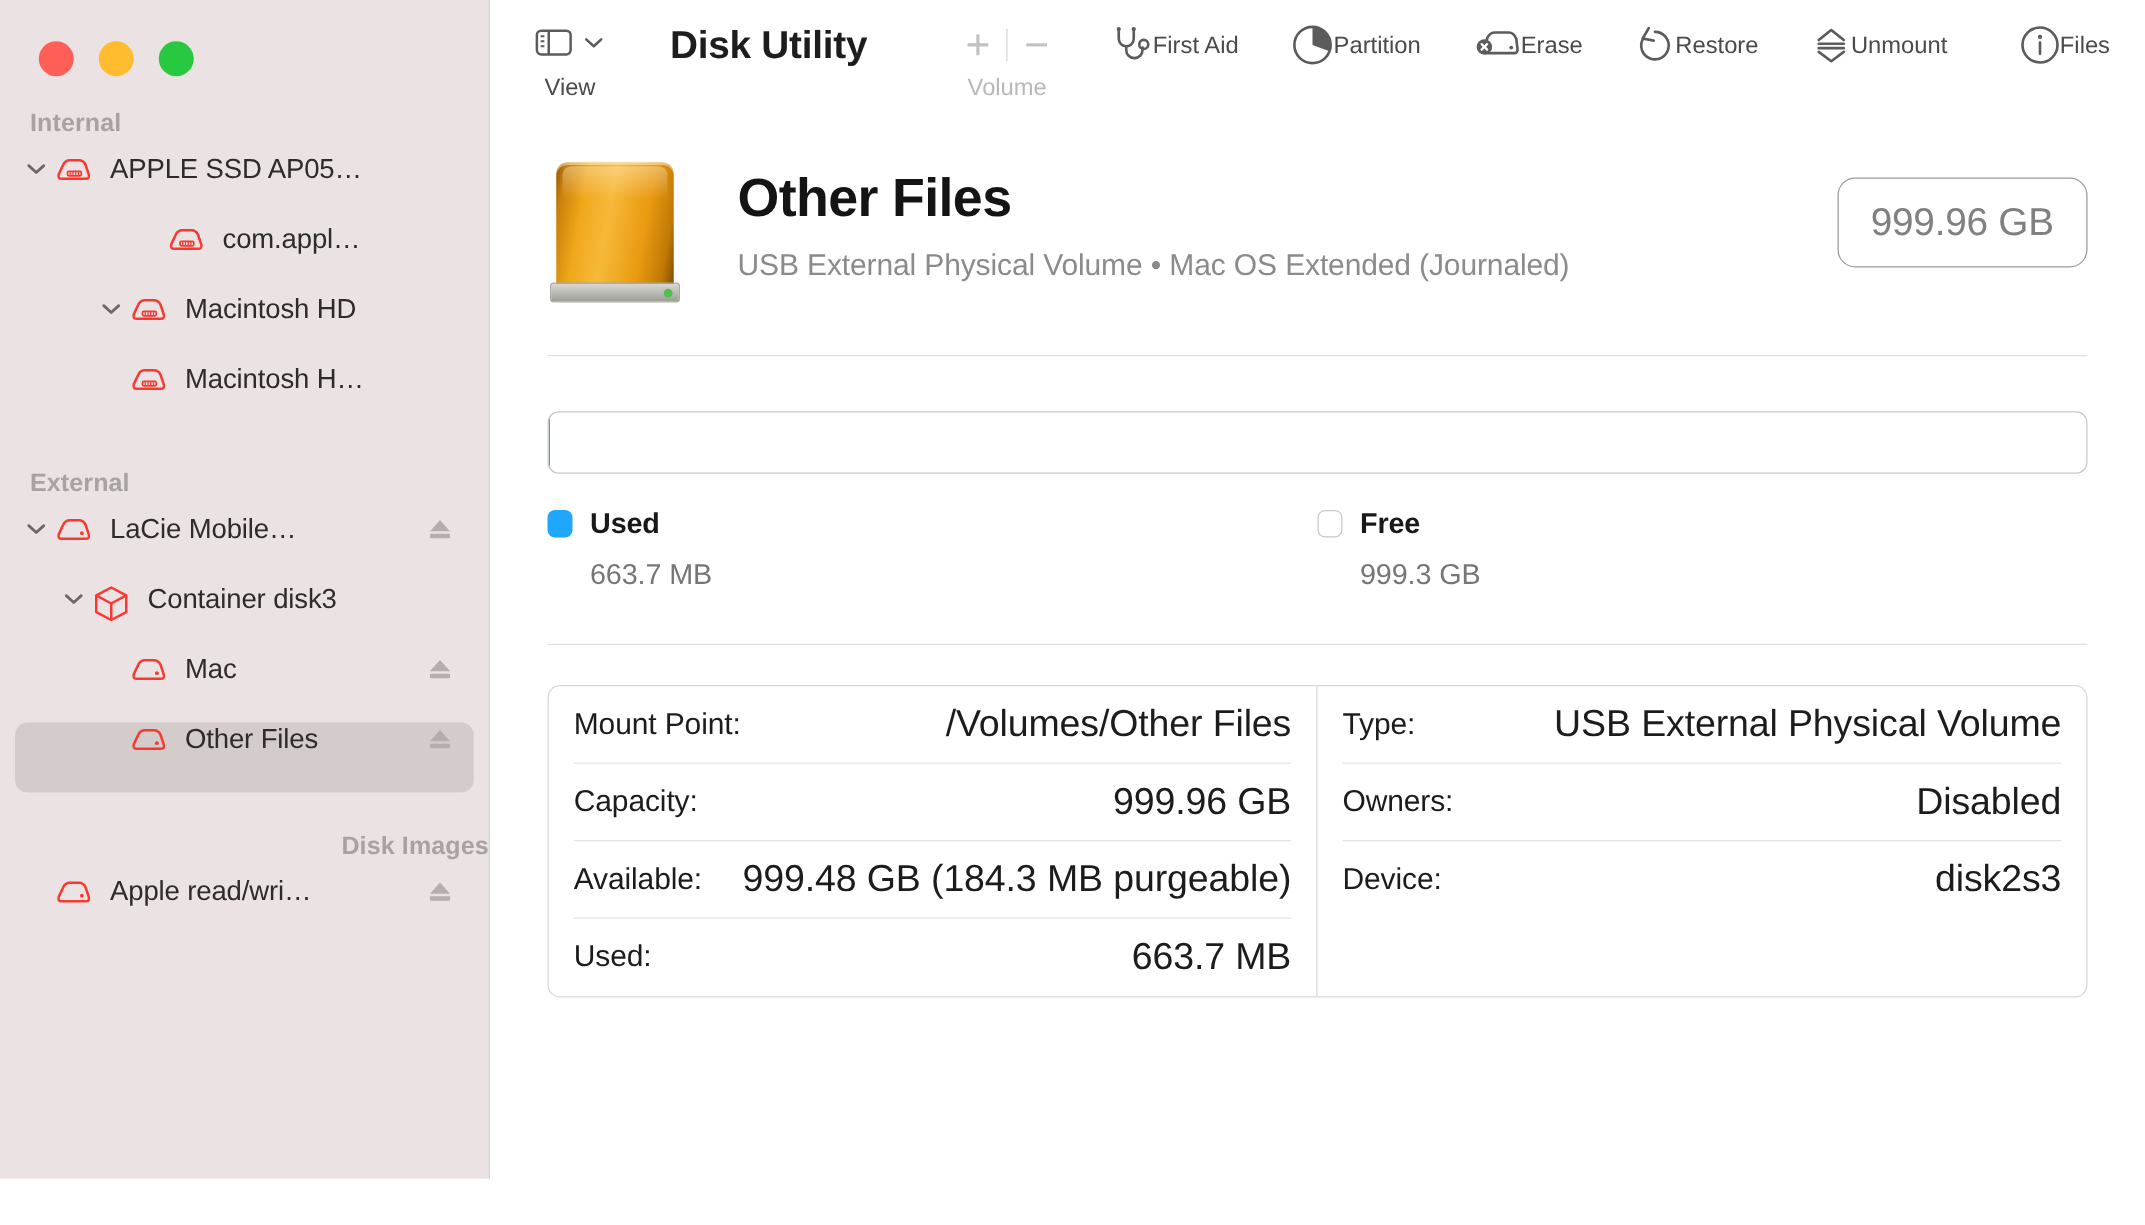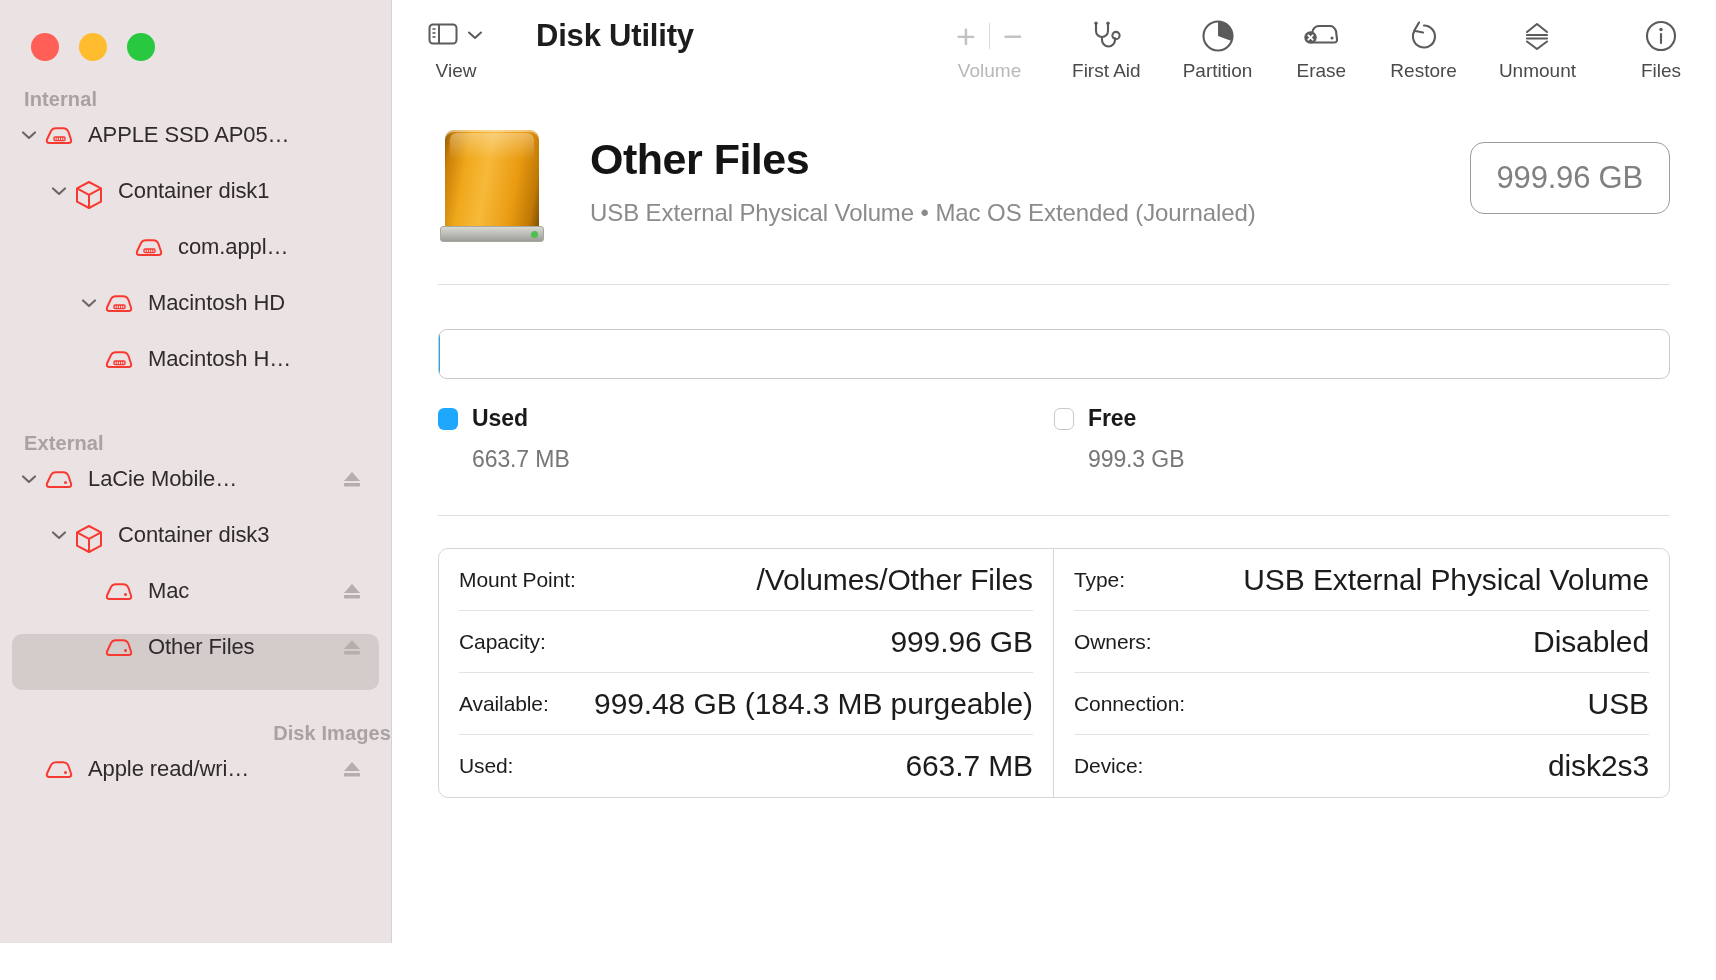--- a/index.html
+++ b/index.html
@@ -130,21 +130,21 @@
   .toolbar {
     height: 98px;
     display: flex;
     align-items: flex-start;
     padding: 14px 28px 0 32px;
     position: relative;
   }
 
   .tb-item {
     display: flex;
-    flex-direction: column;
+    flex-direction: row;
     align-items: center;
     justify-content: center;
     min-width: 54px;
   }
   .tb-glyph {
     height: 44px;
     display: flex;
     align-items: center;
     justify-content: center;
     color: #5b5b5b;
@@ -369,21 +369,21 @@
   .info-row {
     display: flex;
     align-items: center;
     justify-content: space-between;
     height: 62px;
     border-bottom: 1px solid #e3e3e3;
     gap: 16px;
   }
   .info-row:last-child { border-bottom: none; }
   .info-key {
-    font-size: 21px;
+    font-size: 24px;
     color: #1c1c1c;
     white-space: nowrap;
     letter-spacing: -0.1px;
   }
   .info-val {
     font-size: 30px;
     color: #1c1c1c;
     white-space: nowrap;
     text-align: right;
     letter-spacing: -0.1px;
@@ -414,41 +414,20 @@
             <svg width="34" height="26" viewBox="0 0 34 26">
               <path d="M8.5 6 Q10 2.2 14 2.2 L21 2.2 Q25 2.2 26.5 6 L29 13.5 Q30 17 26.5 17 L7.5 17 Q4 17 5 13.5 Z" fill="none" stroke="#f73a31" stroke-width="2" stroke-linejoin="round"></path>
               <rect x="12" y="11" width="11" height="3.6" rx="1" fill="none" stroke="#f73a31" stroke-width="1.4"></rect>
               <line x1="14.2" y1="11" x2="14.2" y2="14.6" stroke="#f73a31" stroke-width="1"></line>
               <line x1="16.4" y1="11" x2="16.4" y2="14.6" stroke="#f73a31" stroke-width="1"></line>
               <line x1="18.6" y1="11" x2="18.6" y2="14.6" stroke="#f73a31" stroke-width="1"></line>
               <line x1="20.8" y1="11" x2="20.8" y2="14.6" stroke="#f73a31" stroke-width="1"></line>
             </svg>
           </span>
           <span class="row-label">APPLE SSD AP05…</span>
-          <span class="eject hidden">
-            <svg width="24" height="22" viewBox="0 0 24 22">
-              <polygon points="12,4 20,13 4,13" fill="#b6adad"></polygon>
-              <rect x="4" y="15" width="16" height="3.6" rx="0.8" fill="#b6adad"></rect>
-            </svg>
-          </span>
-        </div>
-        <div class="row lvl1">
-          <span class="twisty">
-            <svg width="20" height="14" viewBox="0 0 20 14">
-              <polyline points="4,4.5 10,10 16,4.5" fill="none" stroke="#6f6767" stroke-width="2.2" stroke-linecap="round" stroke-linejoin="round"></polyline>
-            </svg>
-          </span>
-          <span class="disk-icon">
-            <svg width="30" height="32" viewBox="0 0 30 32">
-              <path d="M15 3 L27 9.3 L27 22.7 L15 29 L3 22.7 L3 9.3 Z" fill="none" stroke="#f73a31" stroke-width="2" stroke-linejoin="round"></path>
-              <polyline points="3,9.3 15,15.8 27,9.3" fill="none" stroke="#f73a31" stroke-width="2" stroke-linejoin="round"></polyline>
-              <line x1="15" y1="15.8" x2="15" y2="29" stroke="#f73a31" stroke-width="2"></line>
-            </svg>
-          </span>
-          <span class="row-label">Container disk1</span>
           <span class="eject hidden">
             <svg width="24" height="22" viewBox="0 0 24 22">
               <polygon points="12,4 20,13 4,13" fill="#b6adad"></polygon>
               <rect x="4" y="15" width="16" height="3.6" rx="0.8" fill="#b6adad"></rect>
             </svg>
           </span>
         </div>
         <div class="row lvl3">
           <span class="twisty empty">
             <svg width="20" height="14" viewBox="0 0 20 14">
@@ -810,24 +789,20 @@
       <div class="info-col right" id="info-right">
           <div class="info-row">
             <span class="info-key">Type:</span>
             <span class="info-val">USB External Physical Volume</span>
           </div>
           <div class="info-row">
             <span class="info-key">Owners:</span>
             <span class="info-val">Disabled</span>
           </div>
           <div class="info-row">
-            <span class="info-key">Connection:</span>
-            <span class="info-val">USB</span>
-          </div>
-          <div class="info-row">
             <span class="info-key">Device:</span>
             <span class="info-val">disk2s3</span>
           </div>
         </div>
     </div>
 
   </div>
 </div>
 
 </body></html>

